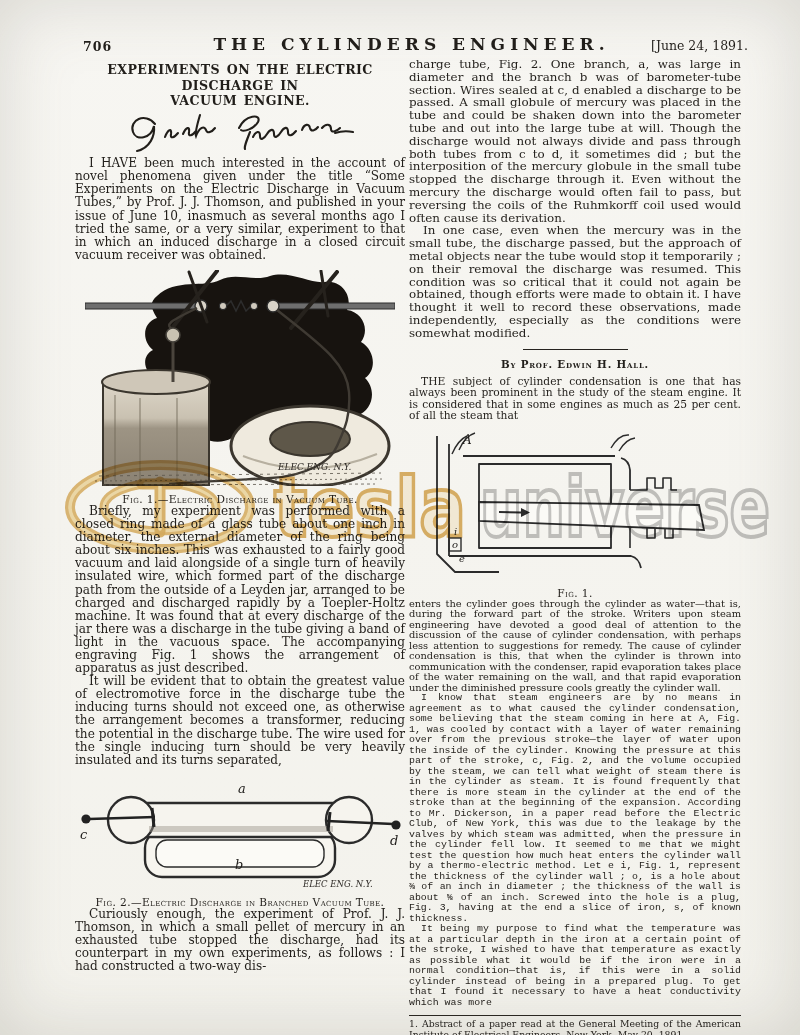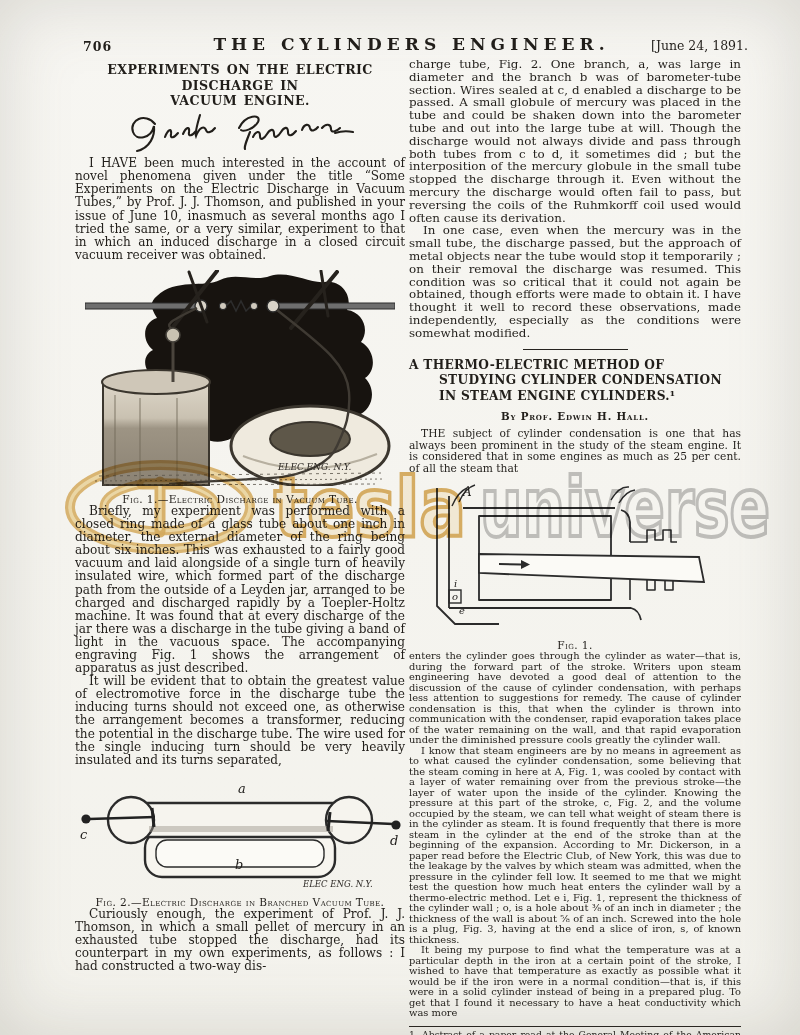--- a/index.html
+++ b/index.html
@@ -19,21 +19,21 @@
   .col-right{position:absolute;left:409px;top:58px;width:332px;}
 
   .atitle{font-size:12.6px;font-weight:bold;text-align:center;line-height:1.25;letter-spacing:.4px;word-spacing:2px;margin:0;}
   .bylabel{text-align:center;font-size:10px;font-weight:bold;letter-spacing:1px;margin-top:7px;}
   .sig{display:block;margin:2px auto 0 auto;}
 
   p.body{font-size:12.1px;line-height:13.1px;text-align:justify;margin:0;}
   p.ind{text-indent:14px;}
   .col-right p.body{font-size:11.9px;line-height:12.8px;}
   p.small{font-size:9.9px !important;line-height:10.5px !important;text-align:justify;margin:0;}
-  p.smallind{text-indent:12px;}
+  p.smallind{text-indent:12px;font-family:Liberation Mono, monospace;}
   .mt6{margin-top:6px;} .mt8{margin-top:8px;} .mt10{margin-top:10px;} .mt12{margin-top:12px;}
 
   .figwrap{position:relative;text-align:center;}
   .figcap{font-size:10.6px;font-variant:small-caps;letter-spacing:.4px;text-align:center;margin-top:3px;}
 
   .section-rule{width:105px;border-top:1.5px solid #26231f;margin:9px auto 8px auto;}
   .a2title{font-size:12.2px;font-weight:bold;line-height:1.3;letter-spacing:.3px;margin:0;padding-left:30px;text-indent:-30px;}
   .a2by{text-align:center;font-size:10.3px;font-variant:small-caps;font-weight:bold;letter-spacing:.8px;margin-top:5px;}
   .a2lead{font-size:10.7px;line-height:11.6px;text-align:justify;margin:6px 0 0 0;text-indent:12px;}
 
@@ -174,21 +174,20 @@
     <p class="body ind">Curiously enough, the experiment of Prof. J. J. Thomson, in which a small pellet of mercury in an exhausted tube stopped the discharge, had its counterpart in my own experiments, as follows : I had constructed a two-way dis-</p>
   </div>
 
   <div class="col-right">
 
     <p class="body">charge tube, Fig. 2. One branch, a, was large in diameter and the branch b was of barometer-tube section. Wires sealed at c, d enabled a discharge to be passed. A small globule of mercury was placed in the tube and could be shaken down into the barometer tube and out into the large tube at will. Though the discharge would not always divide and pass through both tubes from c to d, it sometimes did ; but the interposition of the mercury globule in the small tube stopped the discharge through it. Even without the mercury the discharge would often fail to pass, but reversing the coils of the Ruhmkorff coil used would often cause its derivation.</p>
     <p class="body ind">In one case, even when the mercury was in the small tube, the discharge passed, but the approach of metal objects near the tube would stop it temporarily ; on their removal the discharge was resumed. This condition was so critical that it could not again be obtained, though efforts were made to obtain it. I have thought it well to record these observations, made independently, especially as the conditions were somewhat modified.</p>
 
     <div class="section-rule"></div>
 
-    <h2 class="a2title">A THERMO-ELECTRIC METHOD OF STUDYING CYLINDER CONDENSATION IN STEAM ENGINE CYLINDERS.¹</h2>
     <div class="a2by">By Prof. Edwin H. Hall.</div>
 
     <p class="a2lead">THE subject of cylinder condensation is one that has always been prominent in the study of the steam engine. It is considered that in some engines as much as 25 per cent. of all the steam that</p>
 
     <div class="figwrap mt6">
       <svg width="320" height="152" viewBox="0 0 320 152">
         <g fill="none" stroke="#2b2b2b" stroke-width="1.8" stroke-linejoin="round">
 
           <path d="M22,8 V126 L40,144 H84"></path>
           <path d="M34,16 V128"></path>

